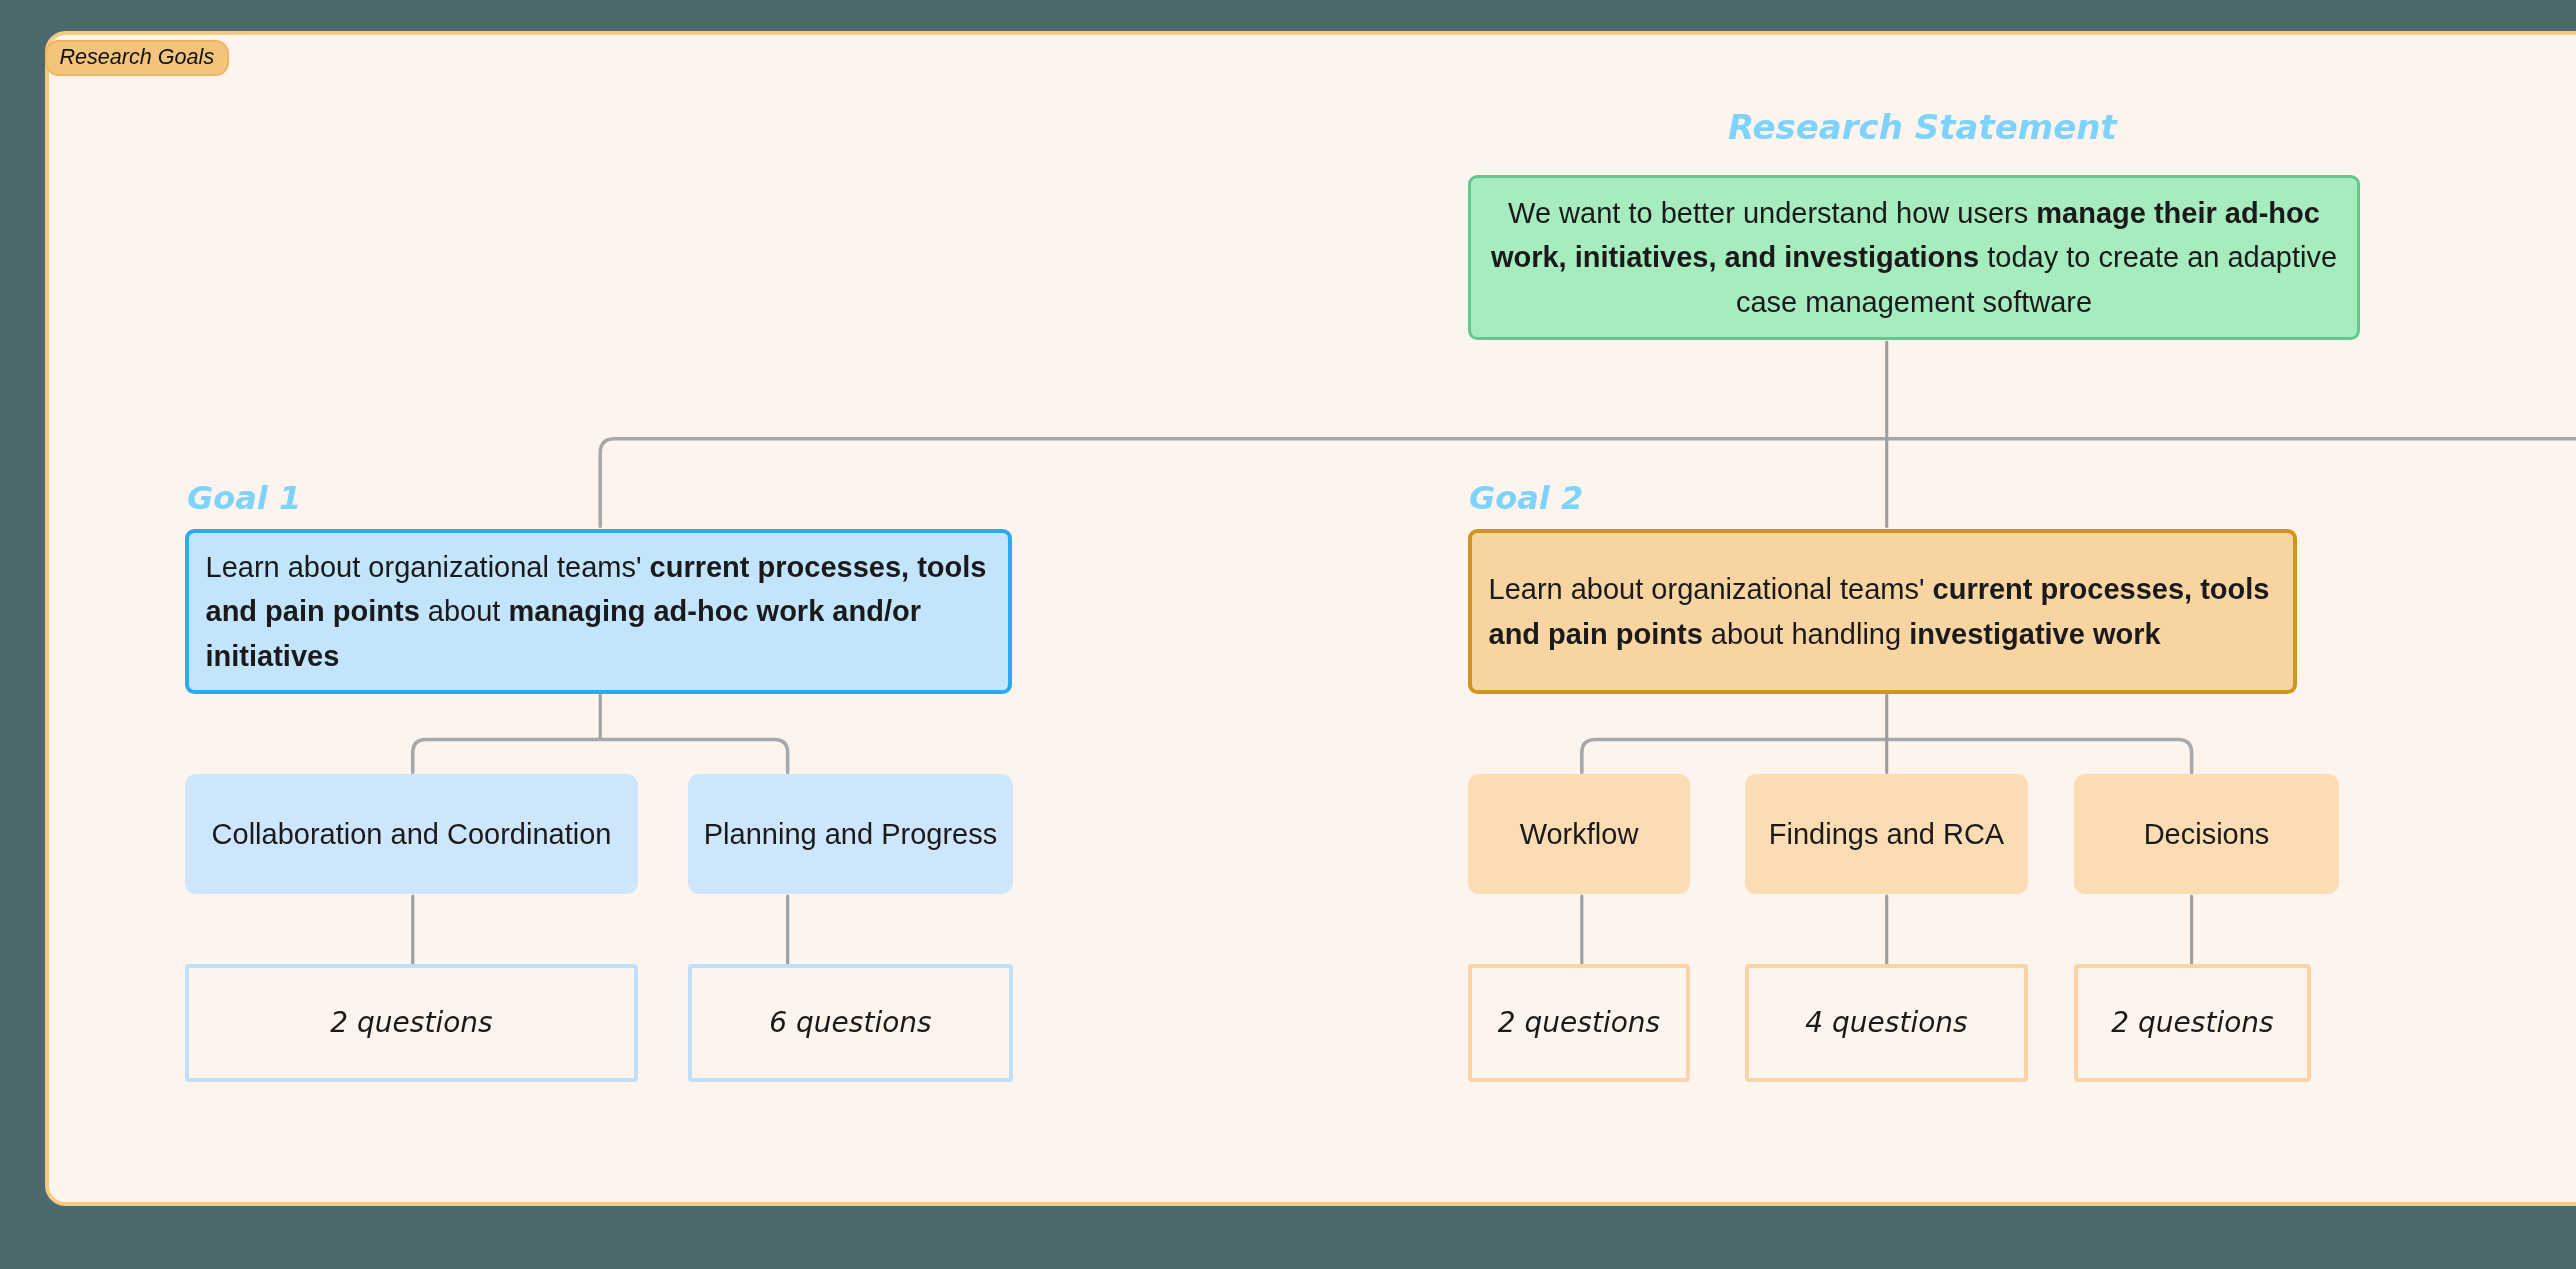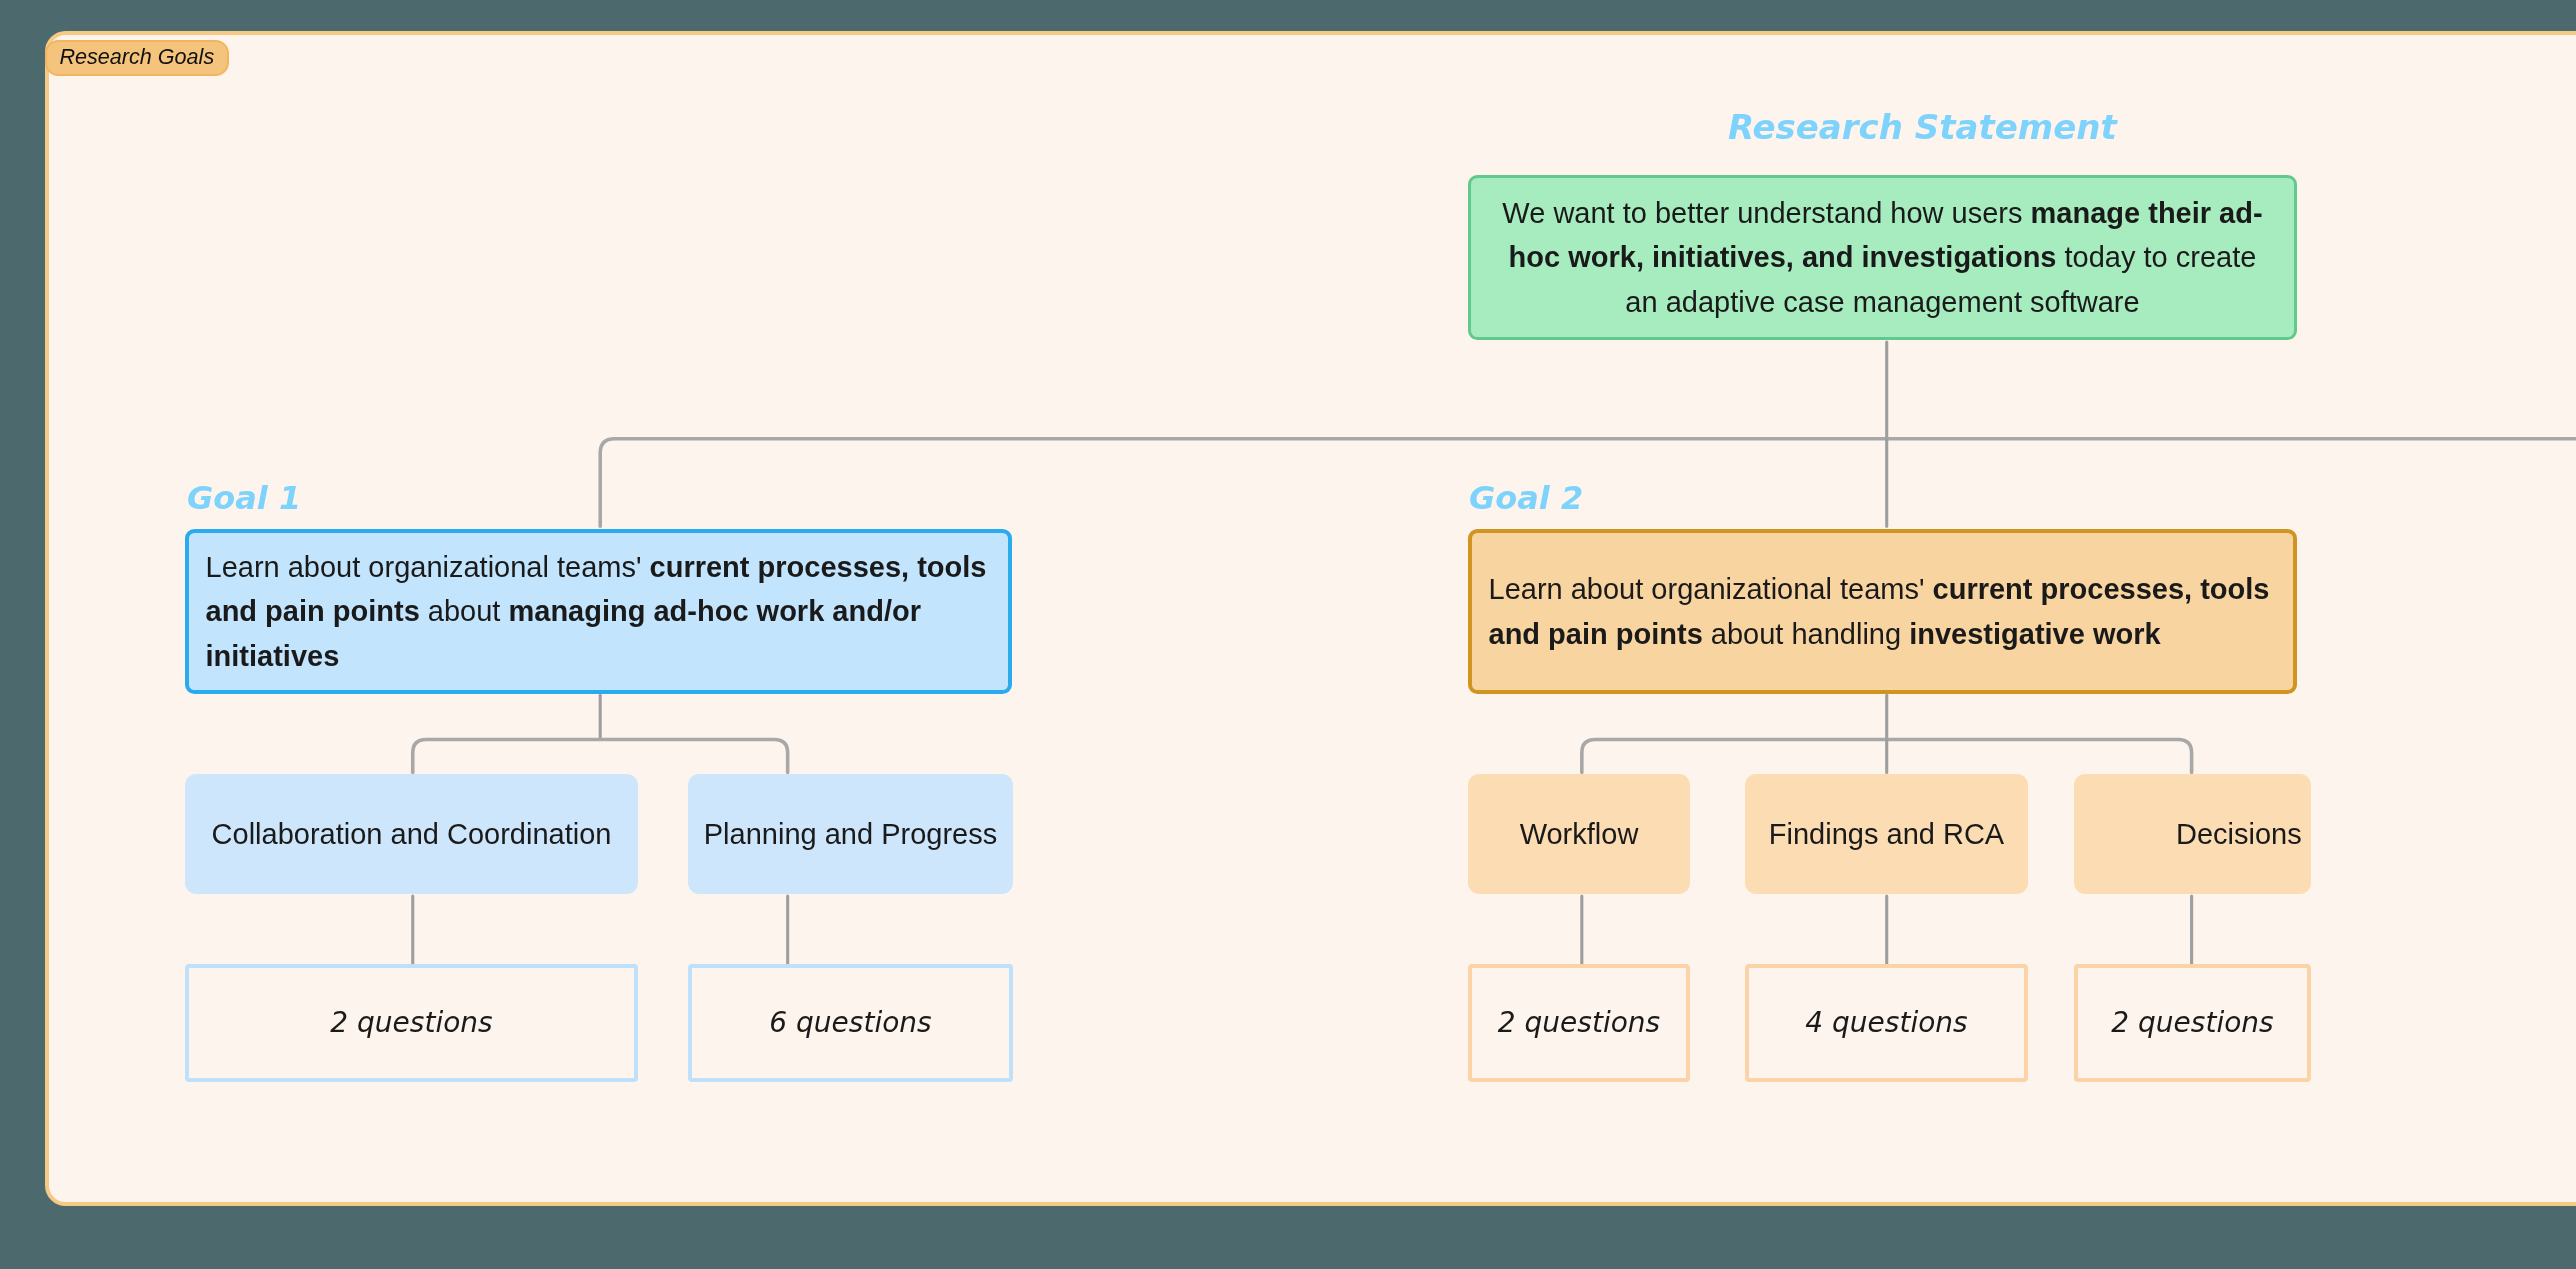--- a/index.html
+++ b/index.html
@@ -49,21 +49,21 @@
     padding:0 17.5px;
     box-sizing:border-box;
     font-size:29px;
     line-height:1.5;
     color:#1a1a1a;
   }
   .node .txt b{font-weight:bold;}
 
   
   .statement{
-    left:1468px; top:175px; width:829px; height:165px;
+    left:1468px; top:175px; width:892px; height:165px;
     background:#a6ecbf;
     border:3.6px solid #62c98c;
     justify-content:center;
   }
   .statement .txt{font-size:29px;line-height:1.52;}
 
   
   .goal1{left:185px; top:529px; width:827px; height:165px;
          background:#c2e4fd; border:4.1px solid #2aabf0;}
   .goal2{left:1468px; top:529px; width:829px; height:165px;
@@ -192,21 +192,21 @@
 <div class="node goal2">
   <span class="txt"><span>Learn about organizational teams' </span><b>current processes, tools and pain points</b><span> about handling </span><b>investigative work</b></span>
 </div>
 
 <div class="node topic t-orange" style="left:1468px;top:774px;width:222px;">
   <span class="txt">Workflow</span>
 </div>
 <div class="node topic t-orange" style="left:1745px;top:774px;width:283px;">
   <span class="txt">Findings and RCA</span>
 </div>
-<div class="node topic t-orange" style="left:2074px;top:774px;width:237px;text-align:right;">
+<div class="node topic t-orange" style="left:2074px;top:774px;width:265px;">
   <span class="txt">Decisions</span>
 </div>
 
 <div class="node qbox q-orange" style="left:1468px;top:964px;width:222px;">
   <span class="txt">2 questions</span>
 </div>
 <div class="node qbox q-orange" style="left:1745px;top:964px;width:283px;">
   <span class="txt">4 questions</span>
 </div>
 <div class="node qbox q-orange" style="left:2074px;top:964px;width:237px;">

